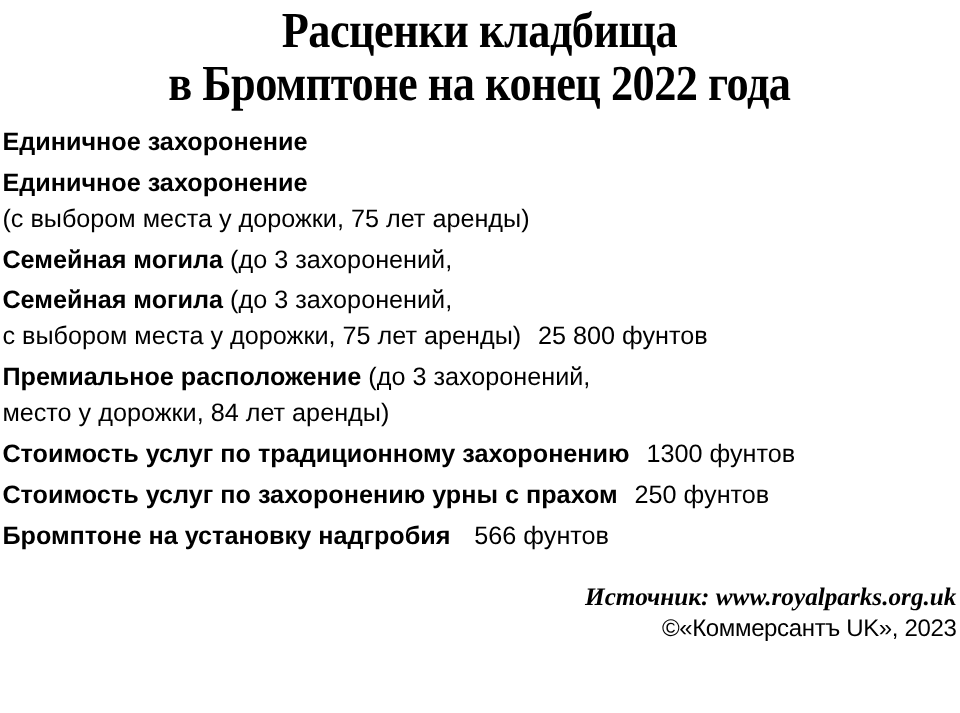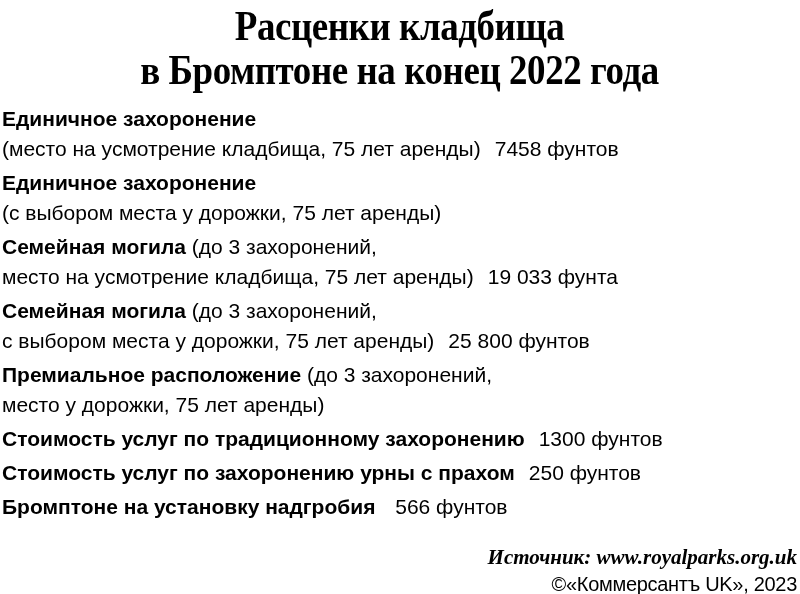--- a/index.html
+++ b/index.html
@@ -70,46 +70,36 @@
       <div>Расценки кладбища</div>
       <div>в Бромптоне на конец 2022 года</div>
     </div>
 
   <div class="list">
 
     <div class="block">
       <div class="line">
           <span class="b">Единичное захоронение</span>
         </div>
-      <div class="line">
-          <span>(место на усмотрение кладбища, 75 лет аренды)</span>
-          <span class="dots"></span>
-          <span class="price">7458 фунтов</span>
-        </div>
     </div>
 
     <div class="block">
       <div class="line">
           <span class="b">Единичное захоронение</span>
         </div>
       <div class="line">
           <span>(с выбором места у дорожки, 75 лет аренды)</span>
           <span class="dots"></span>
         </div>
     </div>
 
     <div class="block">
       <div class="line">
           <span class="b">Семейная могила</span>
           <span> (до 3 захоронений,</span>
-        </div>
-      <div class="line">
-          <span>место на усмотрение кладбища, 75 лет аренды)</span>
-          <span class="dots"></span>
-          <span class="price">19 033 фунта</span>
         </div>
     </div>
 
     <div class="block">
       <div class="line">
           <span class="b">Семейная могила</span>
           <span> (до 3 захоронений,</span>
         </div>
       <div class="line">
           <span>с выбором места у дорожки, 75 лет аренды)</span>
@@ -117,21 +107,21 @@
           <span class="price">25 800 фунтов</span>
         </div>
     </div>
 
     <div class="block">
       <div class="line">
           <span class="b">Премиальное расположение</span>
           <span> (до 3 захоронений,</span>
         </div>
       <div class="line">
-          <span>место у дорожки, 75 лет аренды)</span>
+          <span>место у дорожки, 84 лет аренды)</span>
           <span class="dots"></span>
         </div>
     </div>
 
     <div class="block">
       <div class="line">
           <span class="b">Стоимость услуг по традиционному захоронению</span>
           <span class="dots"></span>
           <span class="price">1300 фунтов</span>
         </div>

